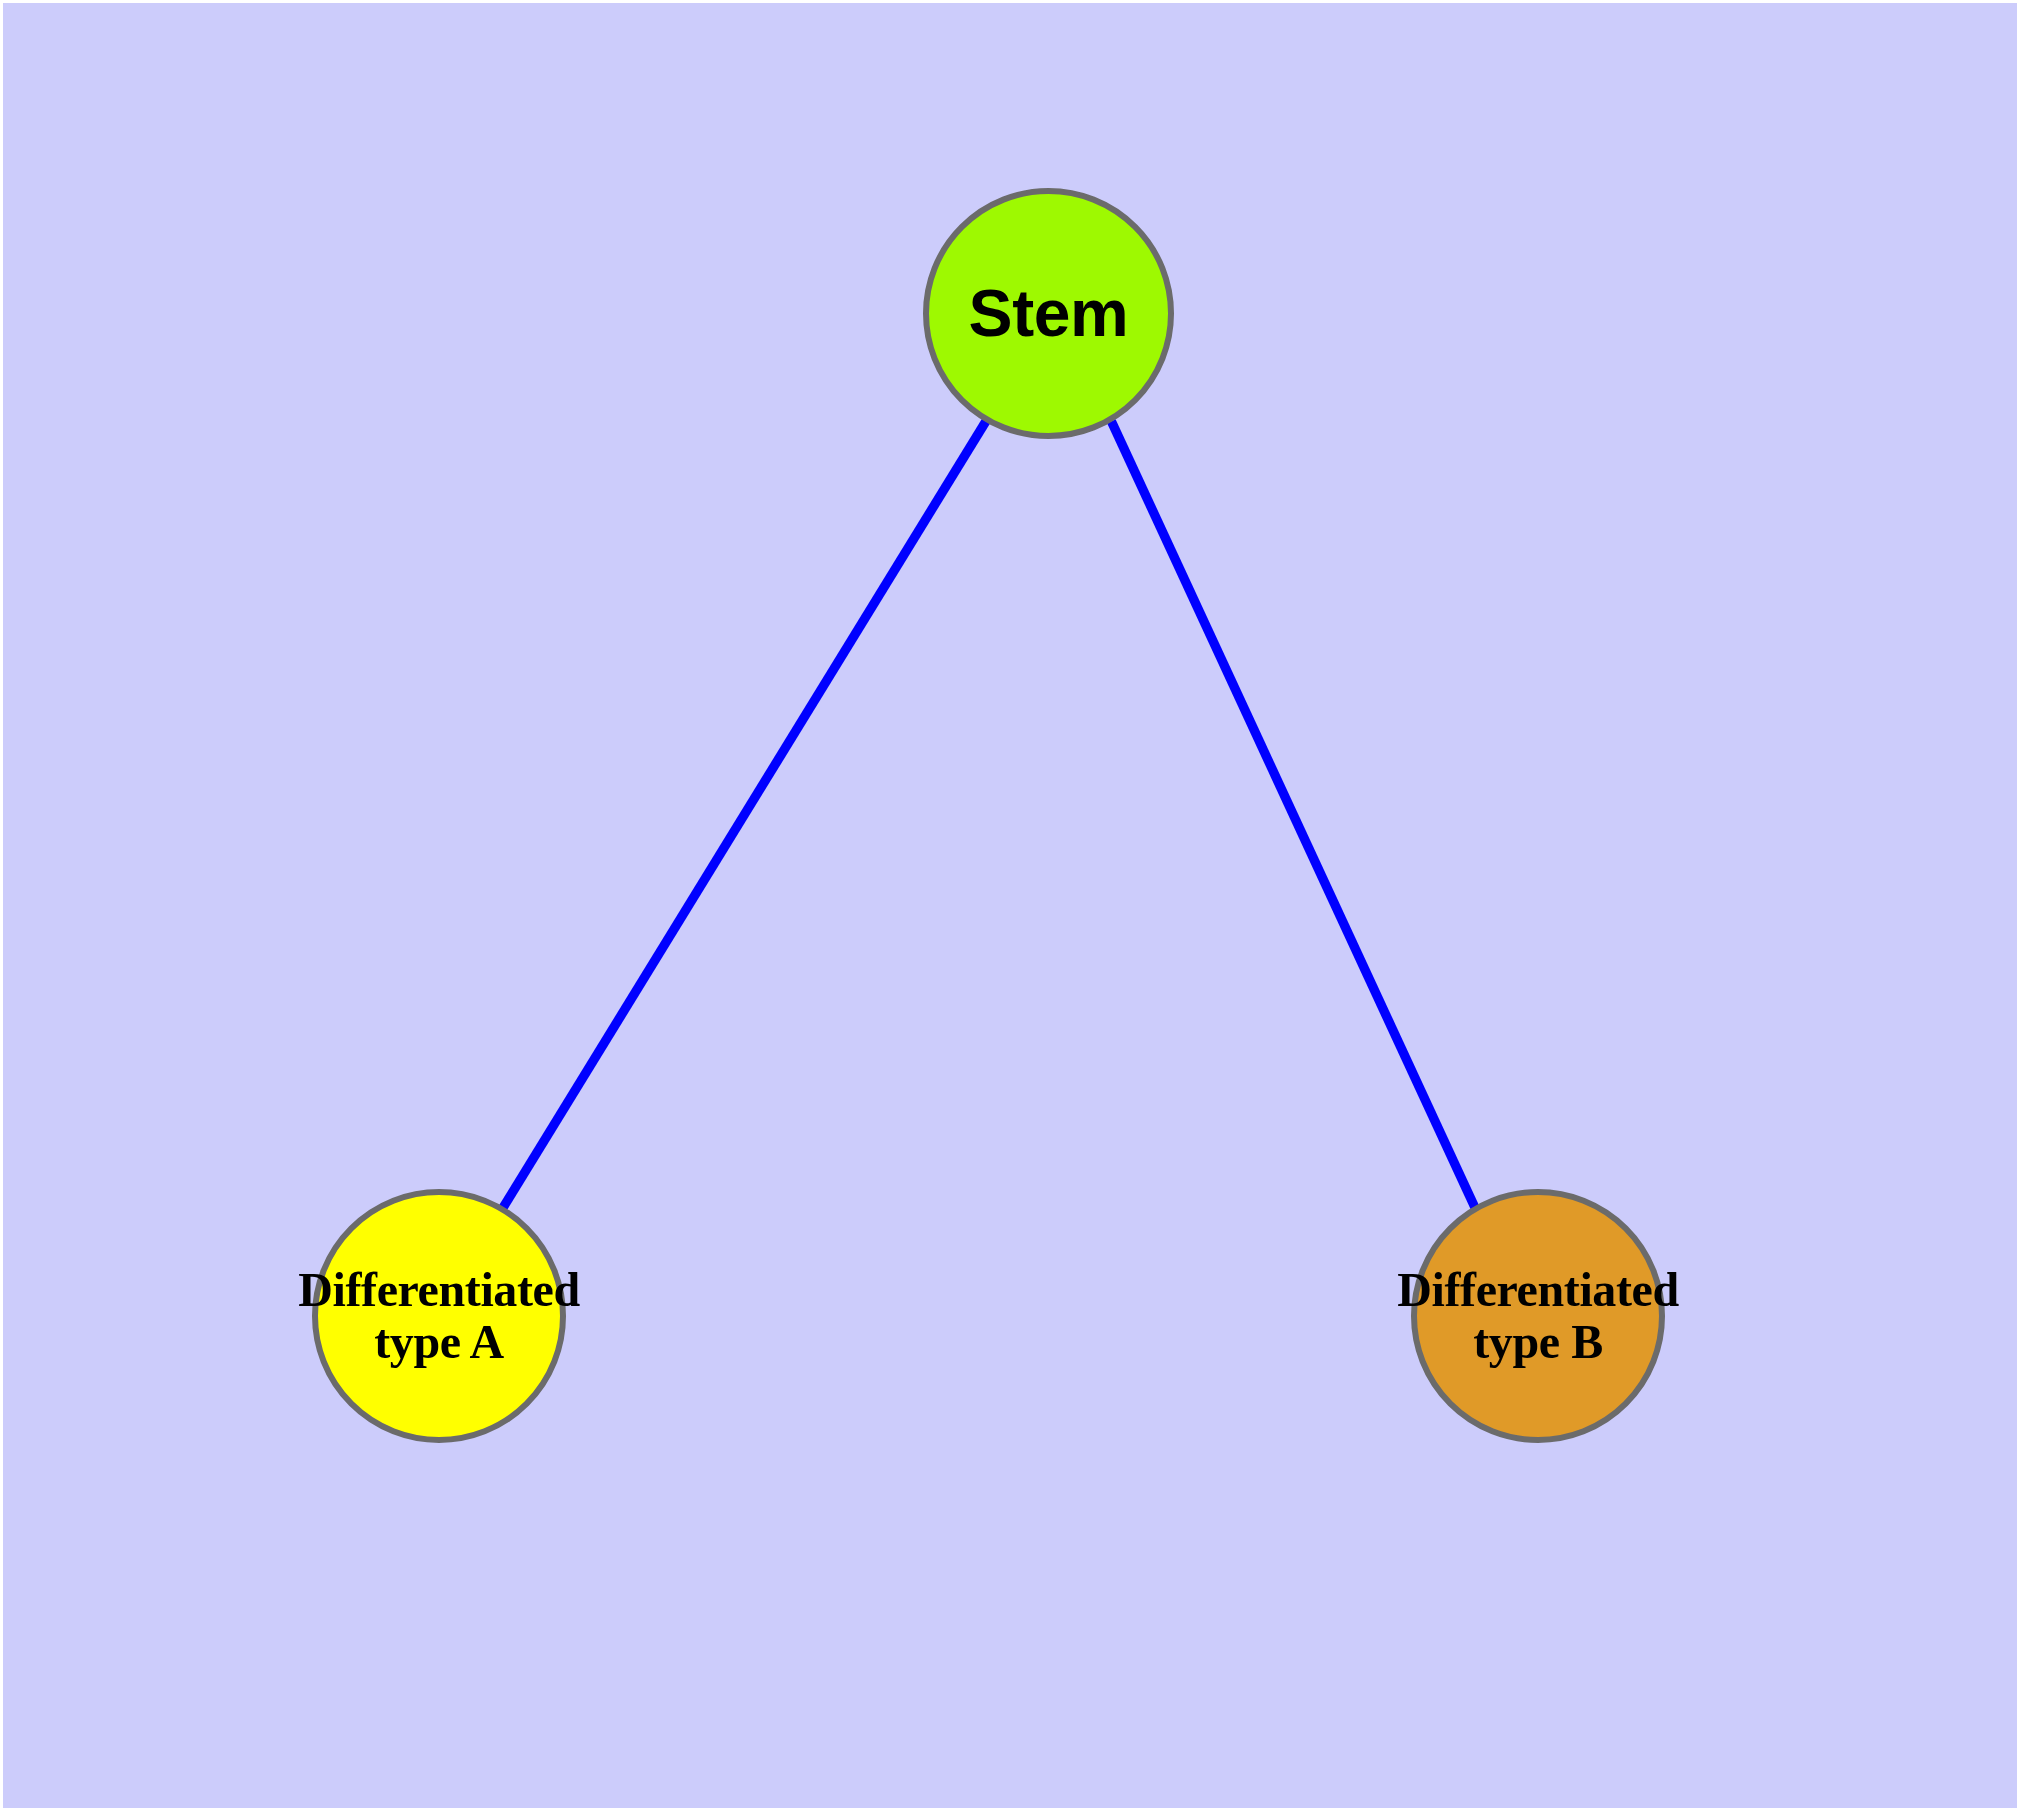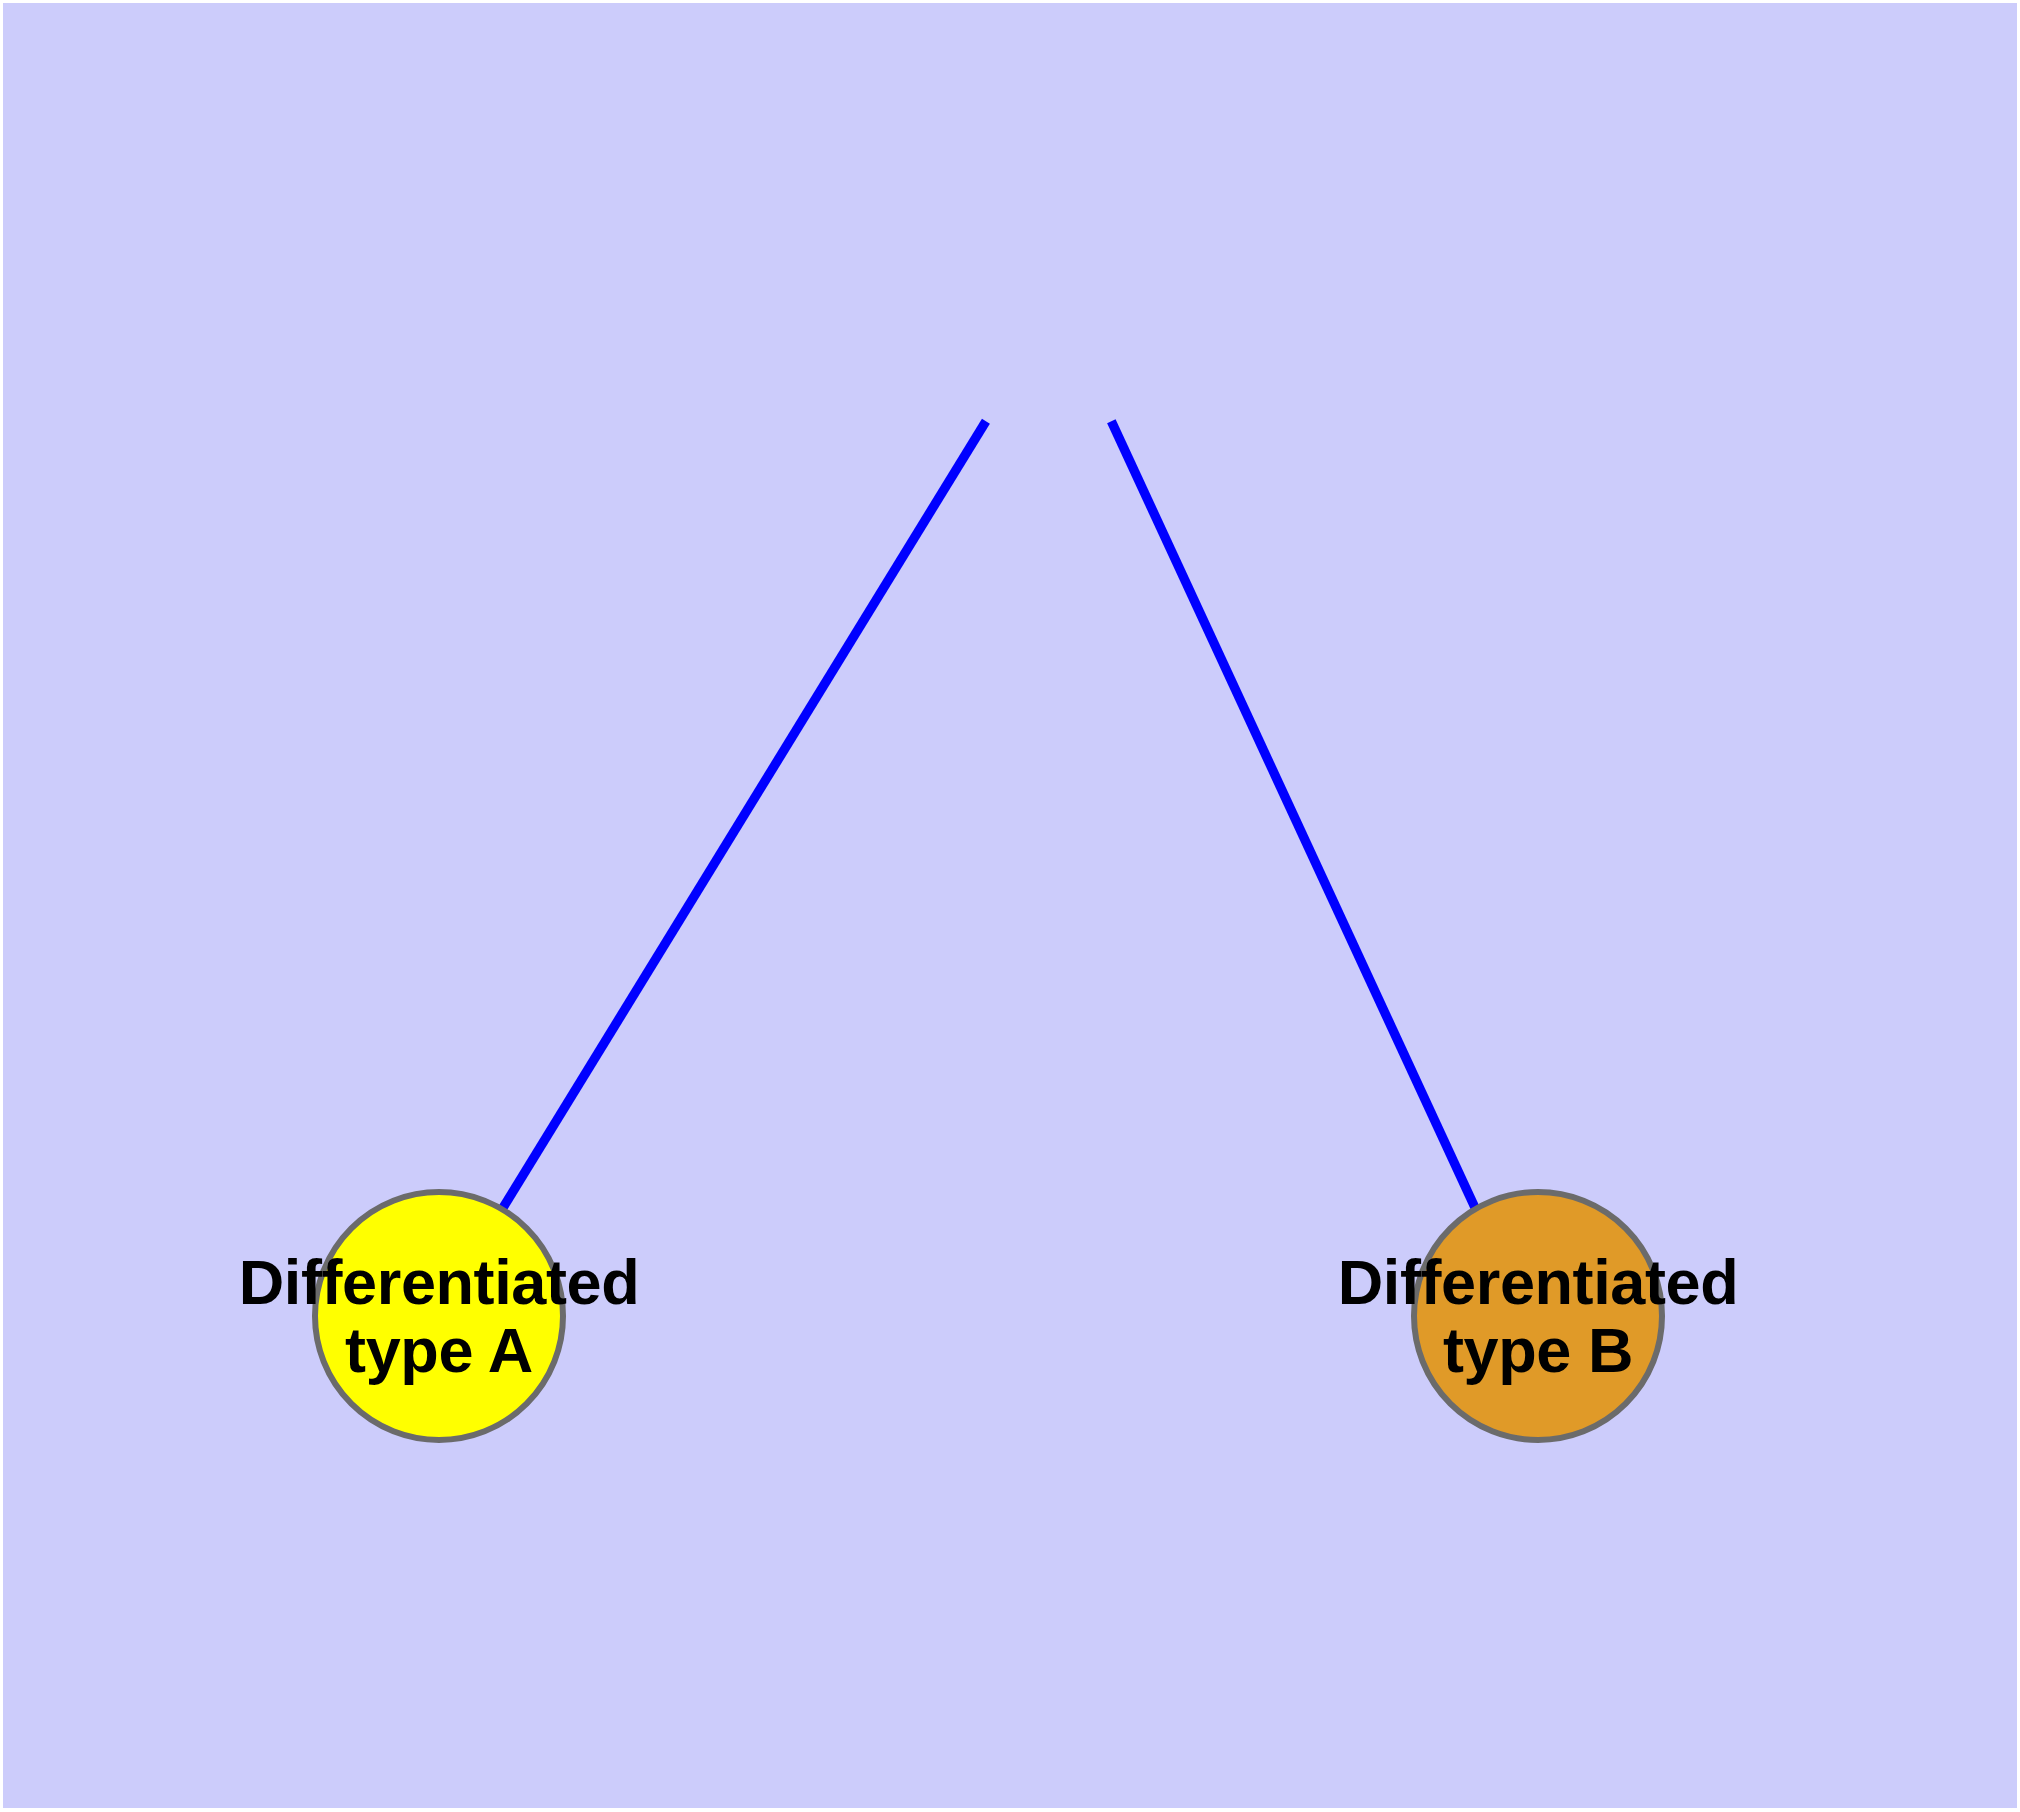--- a/index.html
+++ b/index.html
@@ -80,35 +80,39 @@
   }
   #node-diff-b {
     left: 1411px;
     top: 1189px;
     width: 254px;
     height: 254px;
     background: #e09a28;
   }
 
   .label-wide {
-    font-size: 63px;
+    font-size: 48px;
+    font-family: Liberation Serif, serif;
   }
 </style>
 </head>
 <body>
 
 <div id="graph-canvas">
 
   <div id="plot-surface"></div>
 
   <svg id="edge-layer" viewBox="0 0 2384 2138" xmlns="http://www.w3.org/2000/svg">
     <line x1="1163" y1="497" x2="592" y2="1427" stroke="#0000ff" stroke-width="11"></line>
     <line x1="1311" y1="497" x2="1741" y2="1427" stroke="#0000ff" stroke-width="11"></line>
   </svg>
 
+  <div class="graph-node" id="node-stem">
+    <span class="node-label">Stem</span>
+  </div>
 
   <div class="graph-node" id="node-diff-a">
     <span class="node-label label-wide">Differentiated
 type A</span>
   </div>
 
   <div class="graph-node" id="node-diff-b">
     <span class="node-label label-wide">Differentiated
 type B</span>
   </div>

